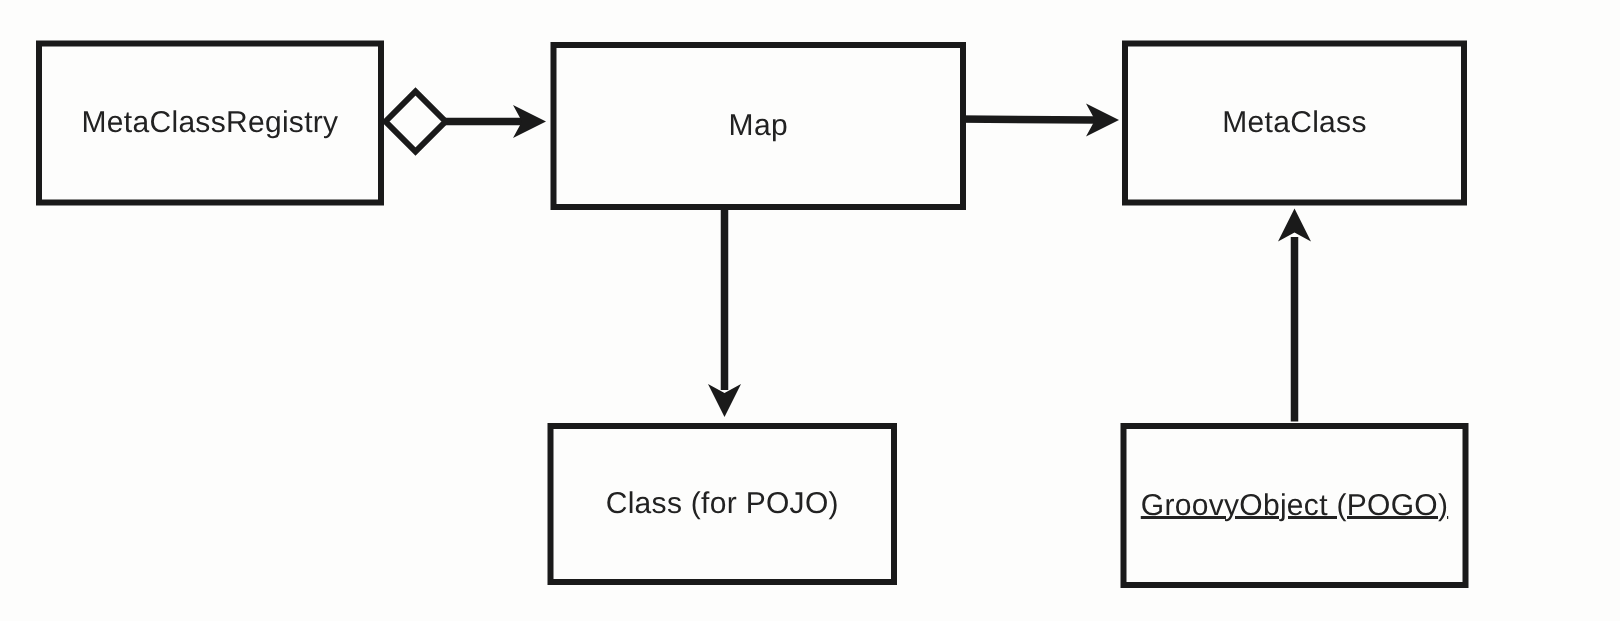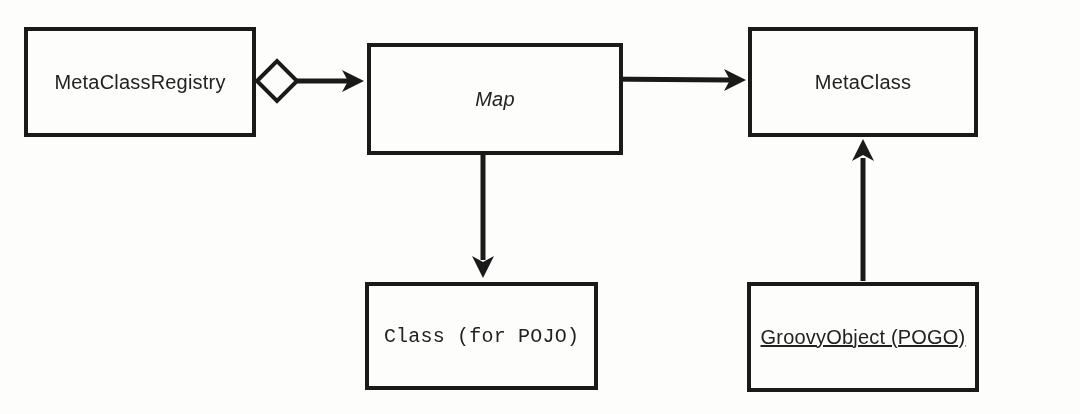--- a/index.html
+++ b/index.html
@@ -36,23 +36,23 @@
     display: flex;
     align-items: center;
     justify-content: center;
     color: var(--text);
     font-size: 20px;
     letter-spacing: 0.2px;
     white-space: nowrap;
   }
   
   #node-metaclassregistry { left: 24px;  top: 27px;  width: 232px; height: 110px; }
-  #node-map               { left: 367px; top: 43px;  width: 256px; height: 112px; font-style: italic; }
+  #node-map               { left: 367px; top: 28px;  width: 277px; height: 112px; }
   #node-metaclass         { left: 748px; top: 27px;  width: 230px; height: 110px; }
-  #node-class-for-pojo    { left: 365px; top: 282px; width: 233px; height: 108px; font-family: Liberation Mono, monospace; }
+  #node-class-for-pojo    { left: 365px; top: 282px; width: 233px; height: 108px; }
   #node-groovyobject-pogo { left: 747px; top: 282px; width: 232px; height: 110px; text-decoration: underline; }
 
   .edge-line { stroke: var(--stroke); stroke-width: 5; fill: none; }
   .edge-head { fill: var(--stroke); stroke: none; }
   .edge-diamond { fill: var(--bg); stroke: var(--stroke); stroke-width: 4; }
 </style>
 </head>
 <body>
 
 <div class="canvas">

